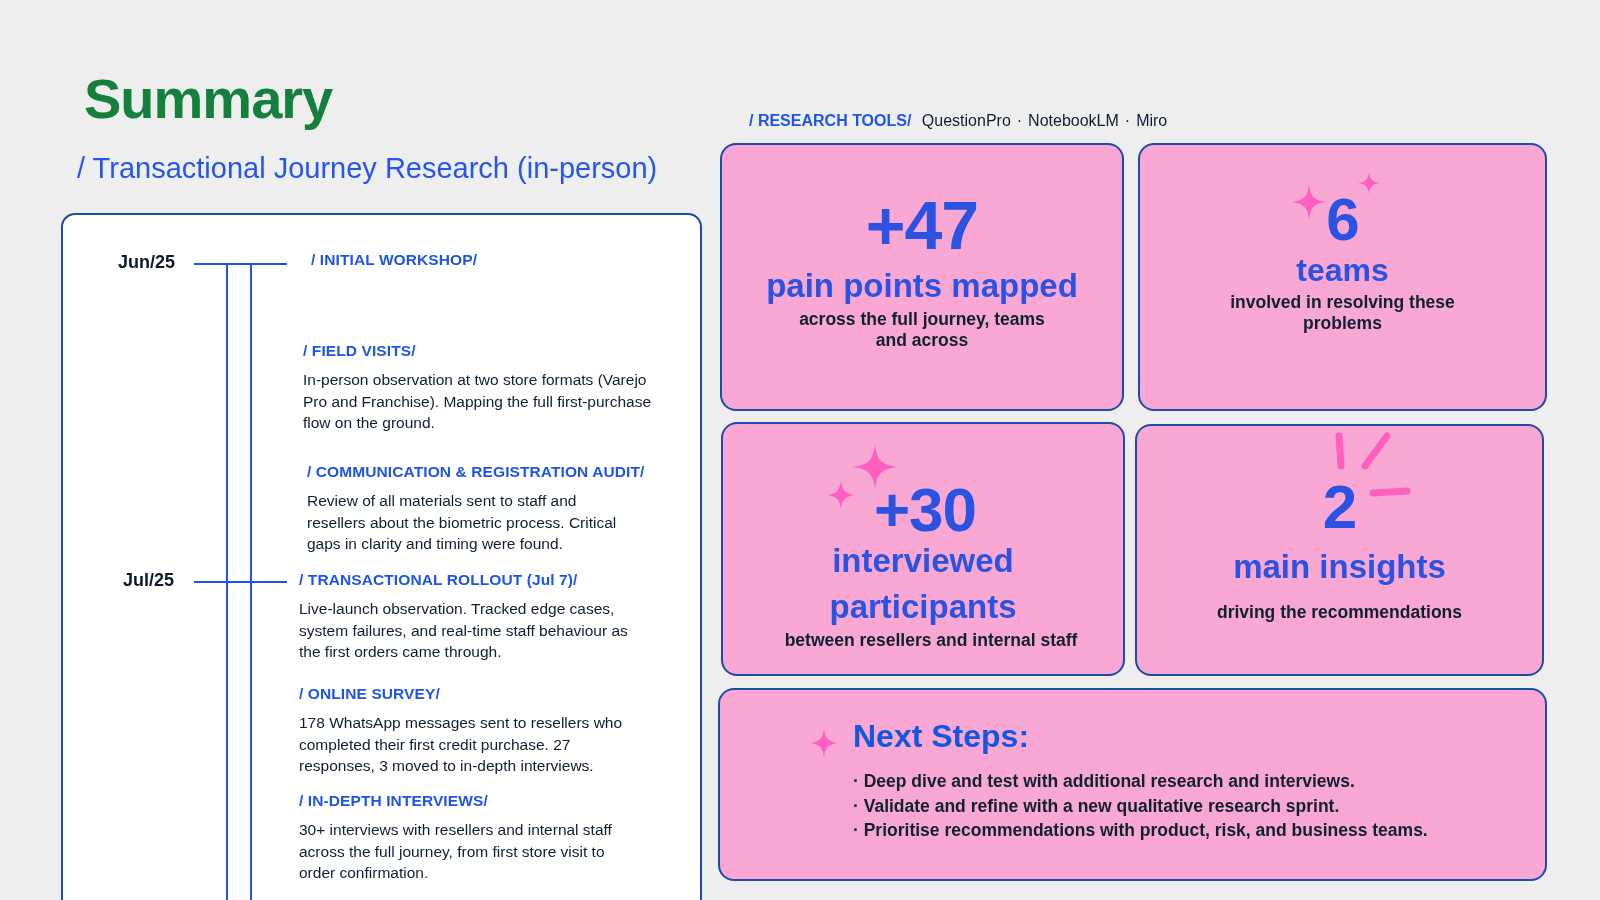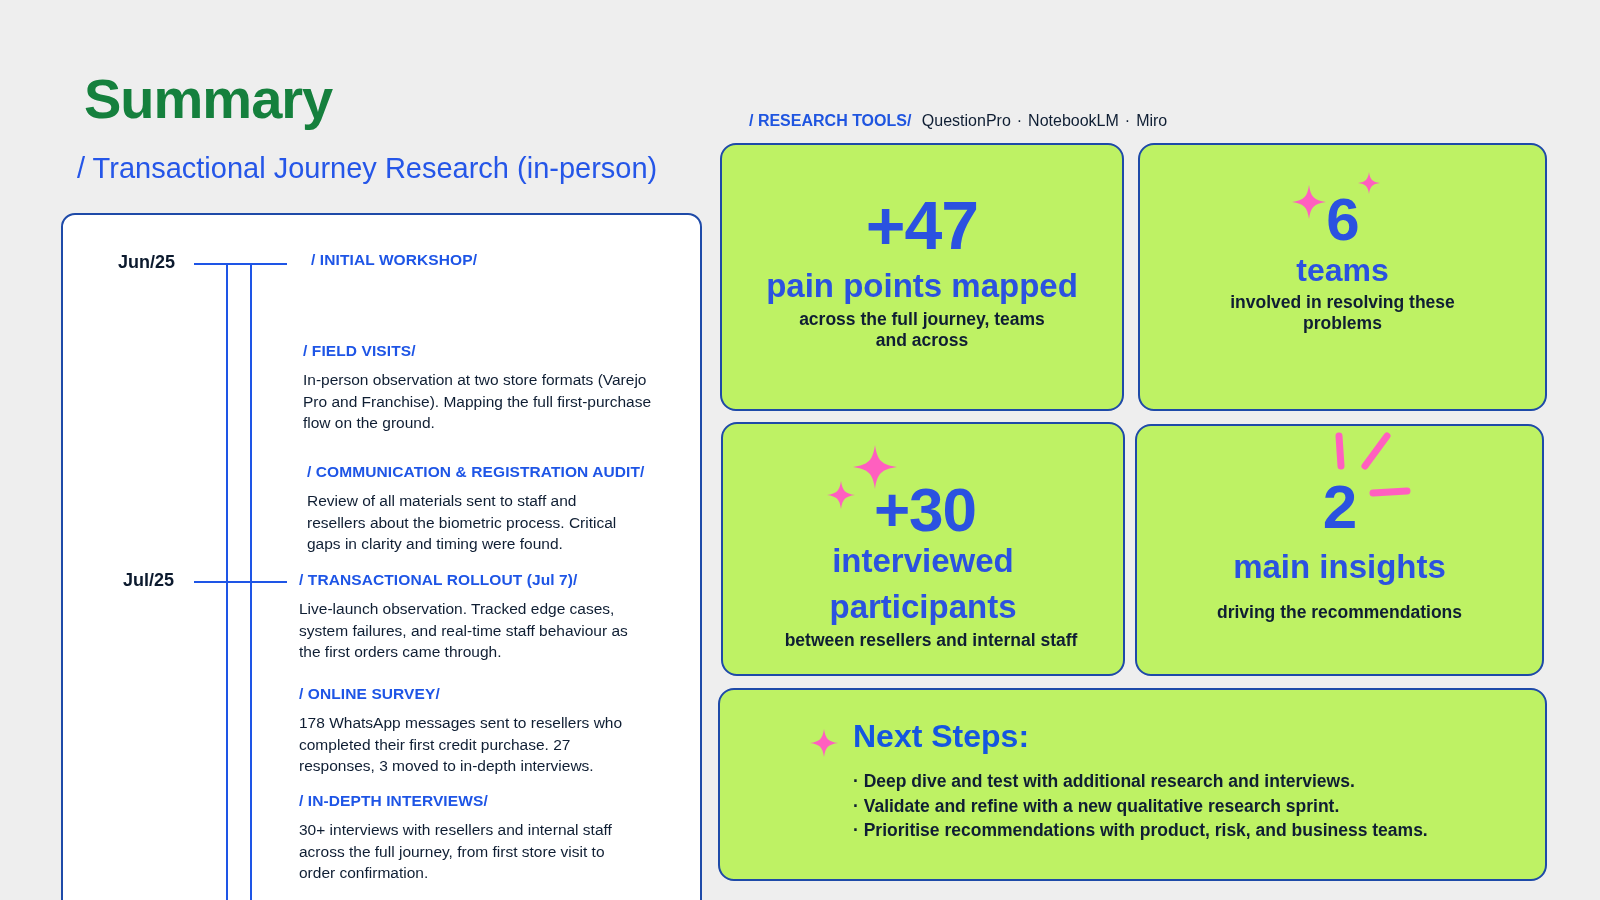--- a/index.html
+++ b/index.html
@@ -39,21 +39,21 @@
     font-size: 15.5px; font-weight: 700; color: #1e55e6; letter-spacing: 0.1px;
     margin-bottom: 9px; white-space: nowrap;
   }
   .event .ebody {
     font-size: 15.5px; line-height: 21.5px; color: #0f1e33;
   }
 
   
   .card {
     position: absolute; border: 2px solid #1e4aa8; border-radius: 16px;
-    background: #bef264; text-align: center;
+    background: #f9a8d4; text-align: center;
   }
   .big {
     font-weight: 700; color: #2b52e0; letter-spacing: -1px; line-height: 1;
   }
   .mid {
     font-weight: 700; color: #2b52e0; line-height: 1.15;
   }
   .small {
     font-weight: 700; color: #0f1e33; font-size: 17.5px; line-height: 21px;
   }

